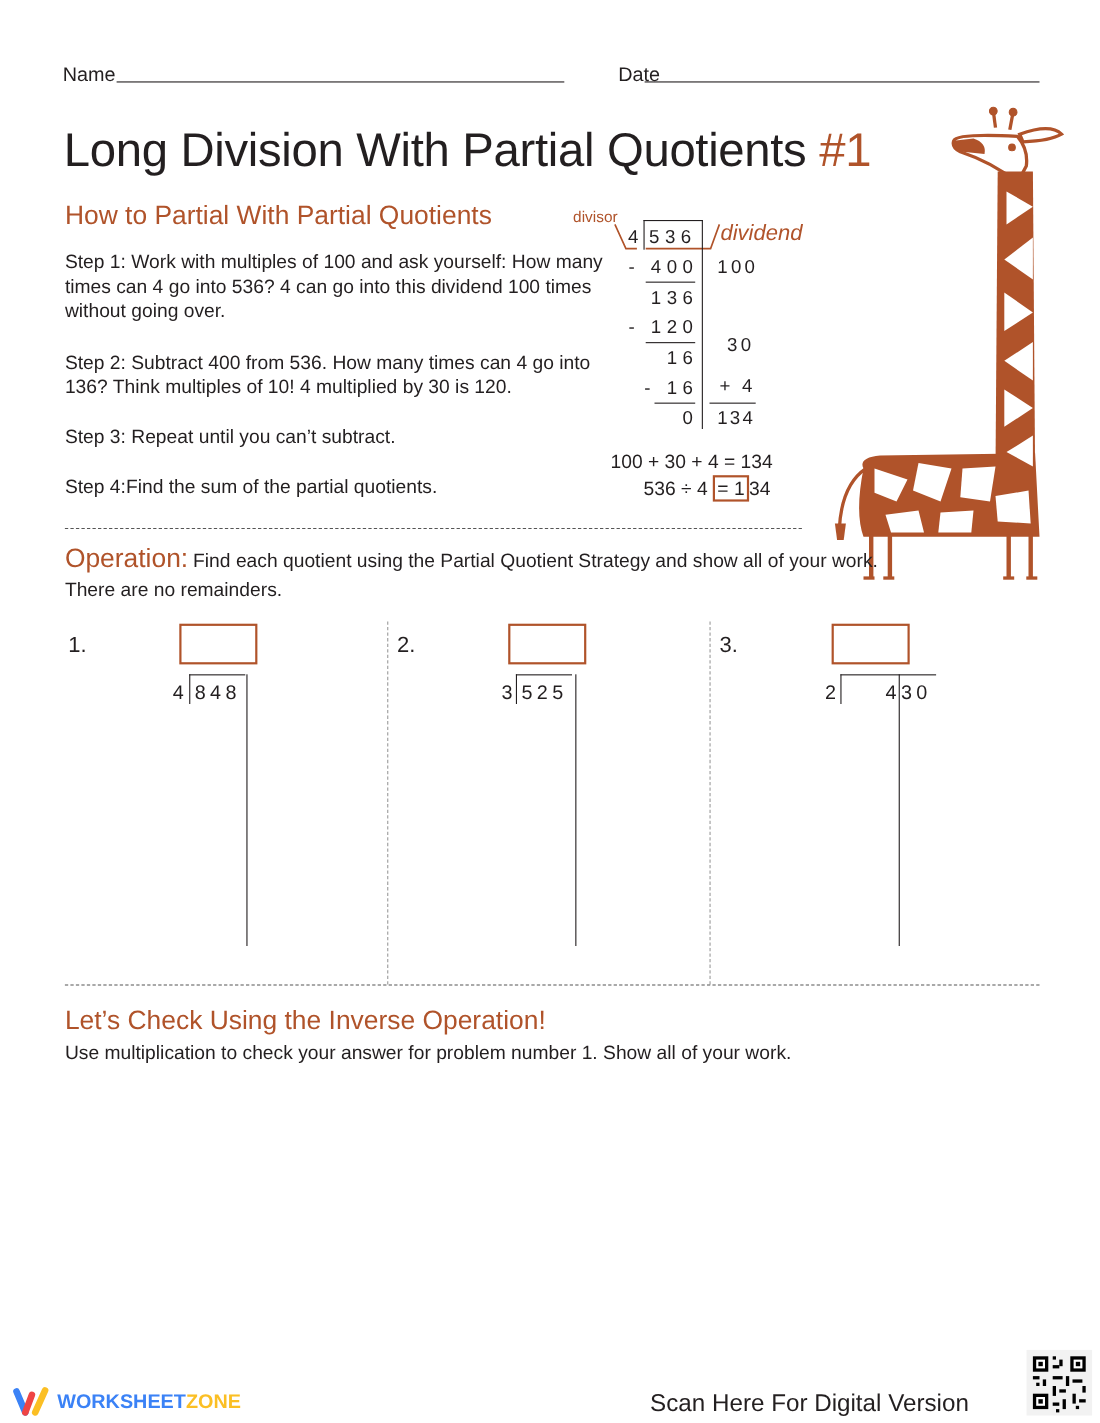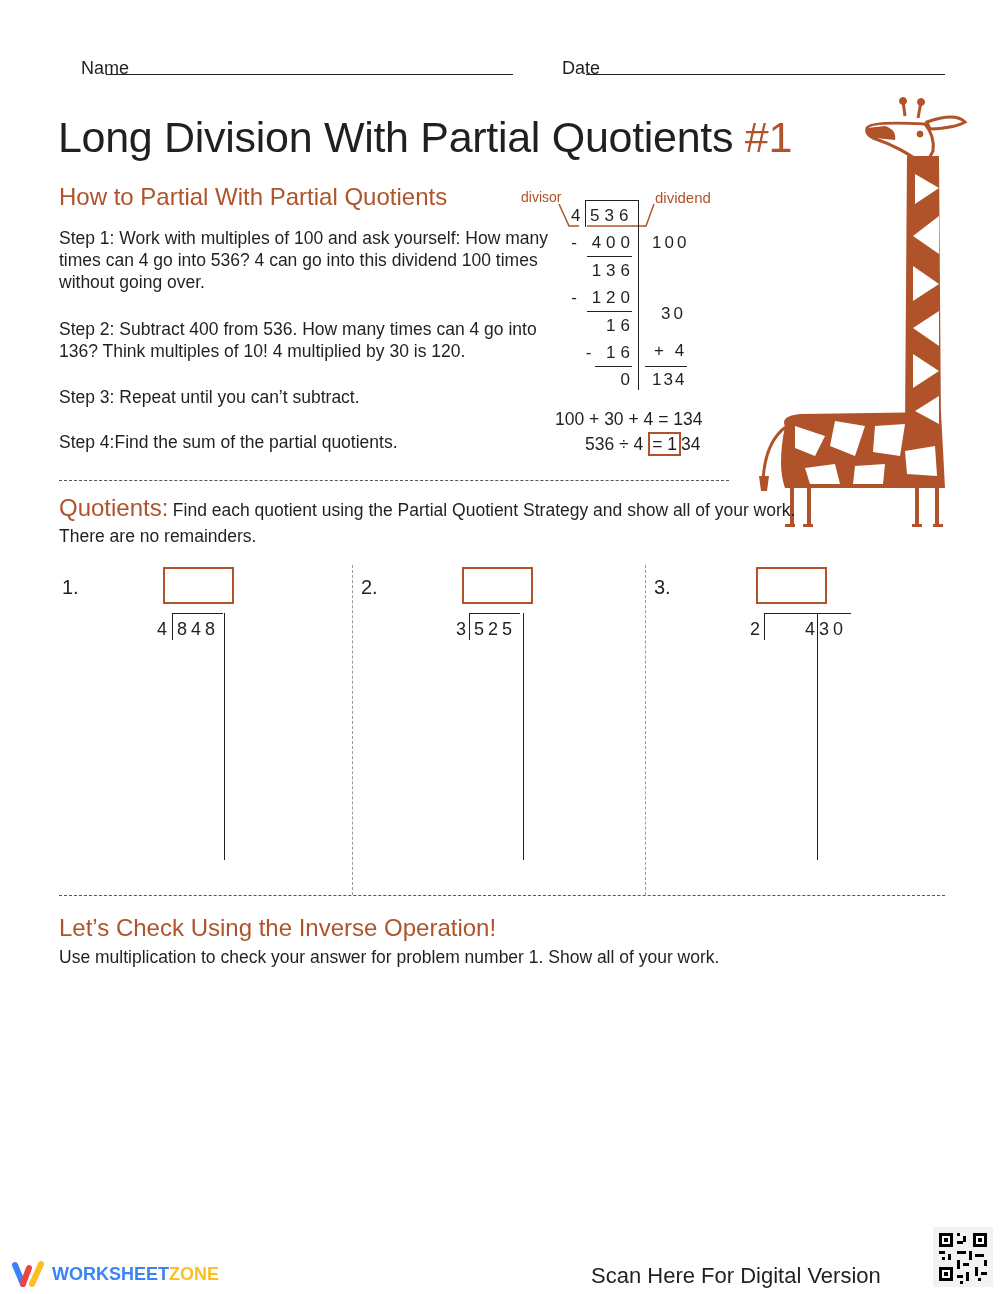--- a/index.html
+++ b/index.html
@@ -17,39 +17,39 @@
   .ansbox { position:absolute; width:71px; height:37px; border:2px solid #b0532a; box-sizing:border-box; }
   .prob-num { position:absolute; font-size:20px; }
   .divisor { position:absolute; font-size:18px; }
   .dividend { position:absolute; font-size:18px; letter-spacing:4px; border-top:1px solid #231f20; border-left:1px solid #231f20; padding-left:4px; }
   .work-line { position:absolute; width:0; border-left:1px solid #231f20; }
   .footer-text { font-size:22px; }
 </style>
 </head>
 <body>
 
-<div class="abs namedate" style="left:57px;top:58px;margin-left:24px;">Name</div>
+<div class="abs namedate" style="left:57px;top:58px;">Name</div>
 <div class="line" style="left:106px;top:74px;width:407px;"></div>
 <div class="abs namedate" style="left:545px;top:58px;margin-left:17px;">Date</div>
 <div class="line" style="left:586px;top:74px;width:359px;"></div>
 
 <div class="abs title">
   <span>Long Division With Partial Quotients</span>
   <span class="accent">#1</span>
 </div>
 
 <div class="abs h2" style="left:59px;top:183px;">How to Partial With Partial Quotients</div>
 <div class="abs step" style="top:227px;">Step 1: Work with multiples of 100 and ask yourself: How many times can 4 go into 536? 4 can go into this dividend 100 times without going over.</div>
 <div class="abs step" style="top:318px;">Step 2: Subtract 400 from 536. How many times can 4 go into 136? Think multiples of 10! 4 multiplied by 30 is 120.</div>
 <div class="abs step" style="top:386px;">Step 3: Repeat until you can’t subtract.</div>
 <div class="abs step" style="top:431px;">Step 4:Find the sum of the partial quotients.</div>
 
 <div>
   <div class="abs accent" style="left:521px;top:189px;font-size:14px;">divisor</div>
-  <div class="abs accent" style="left:655px;top:189px;font-size:15px;">dividend</div>
+  <div class="abs accent" style="left:655px;top:201px;font-size:20px;font-style:italic;">dividend</div>
   <svg class="abs" style="left:555px;top:200px;" width="110" height="30">
     <polyline points="4,4 14,26 24,26" fill="none" stroke="#b0532a" stroke-width="1.5"></polyline>
     <polyline points="32,26 91,26 99,4" fill="none" stroke="#b0532a" stroke-width="1.5"></polyline>
   </svg>
   <div class="abs" style="left:571px;top:206px;font-size:17px;">4</div>
   <div class="abs" style="left:585px;top:200px;width:53px;height:26px;border-top:1.5px solid #231f20;border-left:1.5px solid #231f20;"></div>
   <div class="abs" style="left:590px;top:206px;font-size:17px;letter-spacing:5px;">536</div>
   <div class="abs" style="left:638px;top:200px;width:0;height:190px;border-left:1.5px solid #231f20;"></div>
 
   <div class="ex" style="right:365px;top:233px;font-size:17px;">- 400</div>
@@ -121,21 +121,21 @@
     <polygon points="120,330 150,328 145,360 118,356"></polygon>
     <polygon points="50,372 80,368 85,388 55,388"></polygon>
     <polygon points="100,370 130,368 128,388 98,388"></polygon>
     <polygon points="150,355 180,350 182,380 152,378"></polygon>
   </g>
 </svg>
 
 <div class="dash-h" style="left:59px;top:480px;width:670px;"></div>
 
 <div class="abs" style="left:59px;top:494px;white-space:nowrap;">
-  <span class="h2">Quotients:</span>
+  <span class="h2">Operation:</span>
   <span style="font-size:17.5px;">Find each quotient using the Partial Quotient Strategy and show all of your work.</span>
 </div>
 <div class="abs" style="left:59px;top:526px;font-size:17.5px;">There are no remainders.</div>
 
 <div>
   <div class="prob-num" style="left:62px;top:576px;">1.</div>
   <div class="ansbox" style="left:163px;top:567px;"></div>
   <div class="divisor" style="left:157px;top:619px;">4</div>
   <div class="dividend" style="left:172px;top:613px;height:26px;line-height:30px;width:46px;">848</div>
   <div class="work-line" style="left:224px;top:613px;height:247px;"></div>

